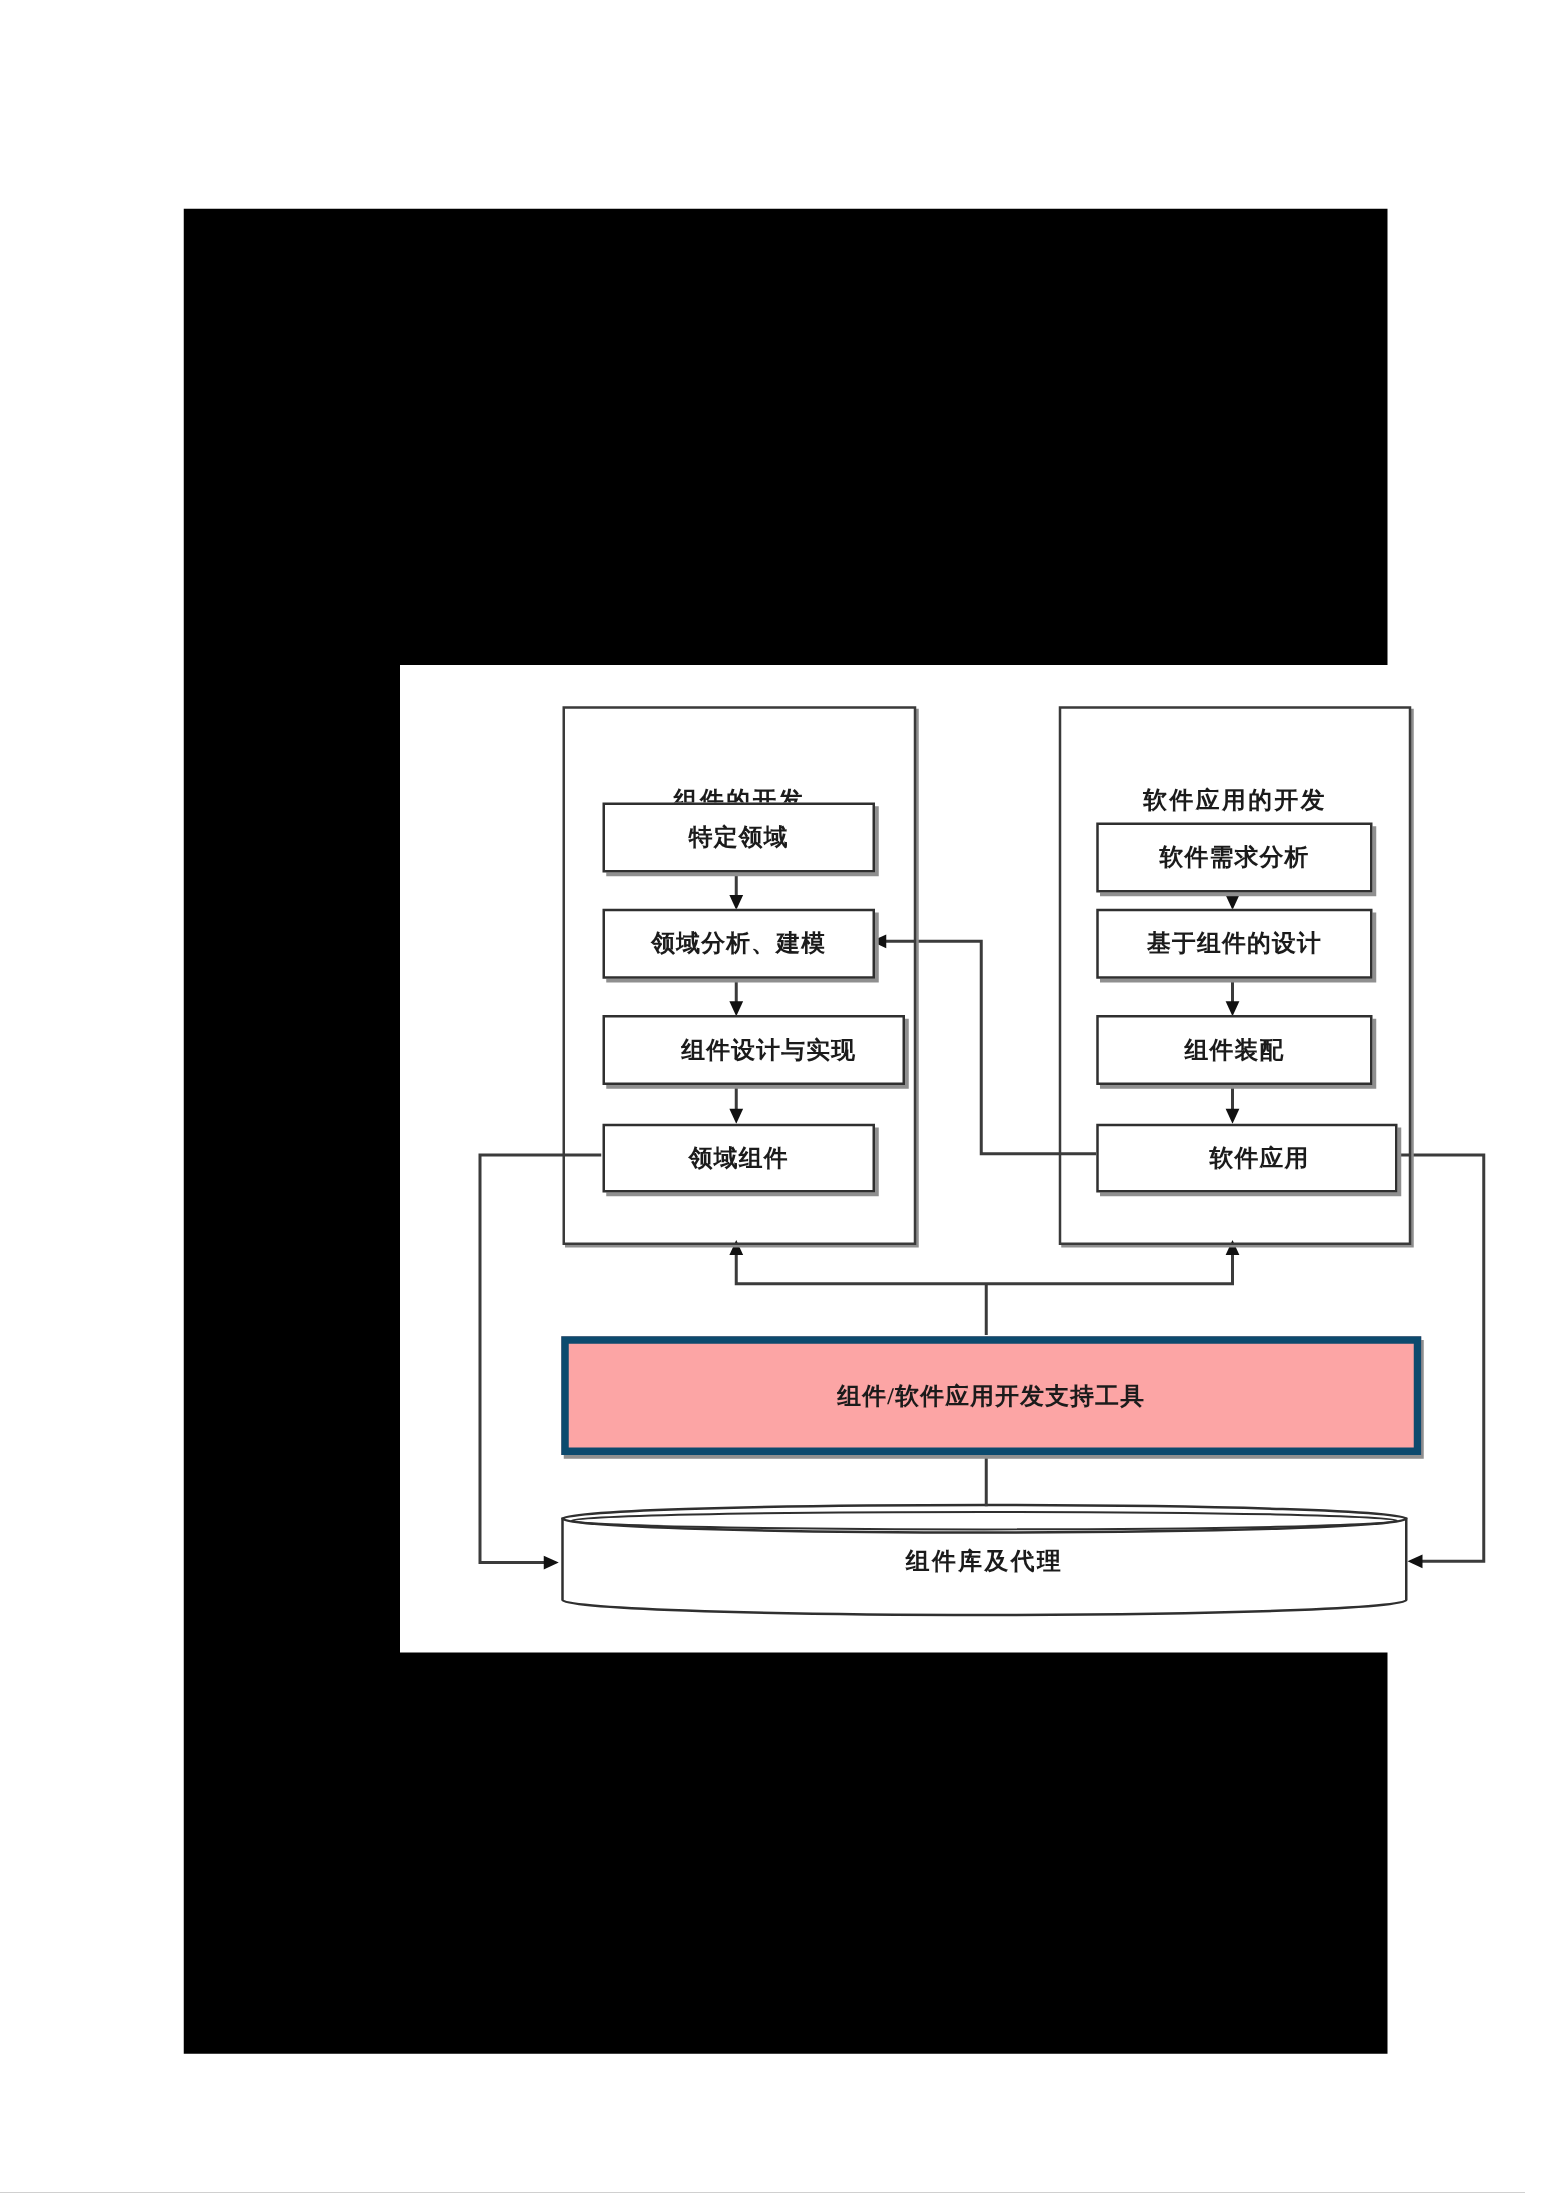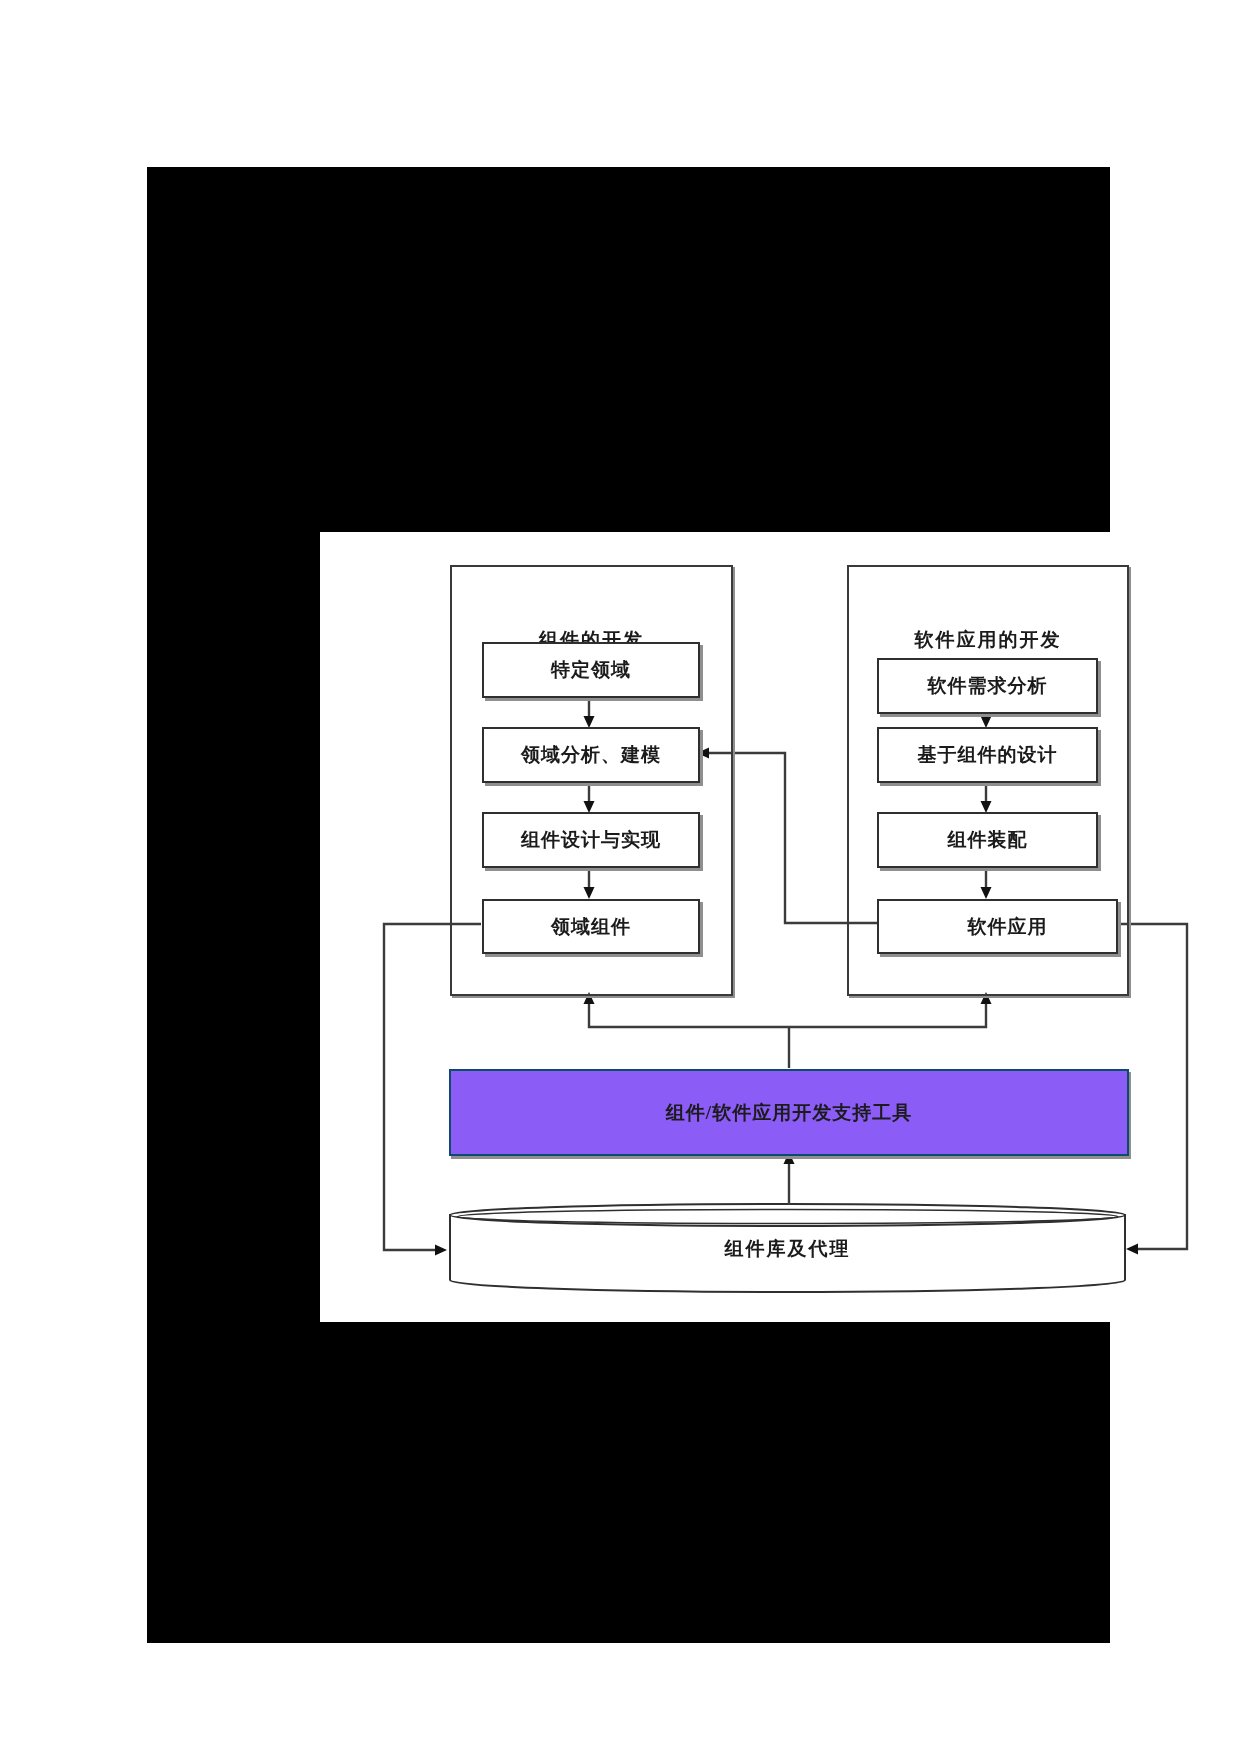--- a/index.html
+++ b/index.html
@@ -9,21 +9,21 @@
   .panel{position:absolute;left:173px;top:365px;width:924px;height:790px;background:#ffffff;}
 
   .group-box{position:absolute;border:2px solid #3a3a3a;background:transparent;
              box-shadow:2px 2px 0 #8f8f8f;}
   .group-title{position:absolute;left:0;right:0;top:60px;text-align:center;
                font-size:19px;letter-spacing:2px;white-space:nowrap;}
   .node{position:absolute;border:2px solid #2f2f2f;background:#ffffff;
         box-shadow:3px 3px 0 #8f8f8f;display:flex;align-items:center;justify-content:center;
         font-size:19px;letter-spacing:1px;white-space:nowrap;}
   .support{position:absolute;left:129px;top:537px;width:676px;height:83px;
-           border:2px solid #0c4a6e;background:#8b5cf6;box-shadow:2px 3px 0 #8f8f8f;
+           border:6px solid #0c4a6e;background:#fca5a5;box-shadow:2px 3px 0 #8f8f8f;
            display:flex;align-items:center;justify-content:center;
            font-size:19px;letter-spacing:1px;}
   .cyl-label{position:absolute;left:129px;top:704px;width:677px;text-align:center;
              font-size:19px;letter-spacing:2px;}
   svg.wires{position:absolute;left:0;top:0;width:924px;height:790px;}
   .wire{stroke:#3b3b3b;stroke-width:2.4;fill:none;}
   .thin{stroke:#2f2f2f;stroke-width:1.6;fill:none;}
   .head{fill:#111111;stroke:none;}
   .cylbody{fill:#ffffff;stroke:#2f2f2f;stroke-width:2;}
 </style>
@@ -86,21 +86,21 @@
           <polyline class="wire" points="775,392 867,392 867,717 812,717"></polyline>
           <polygon class="head" points="806,717 818,711.5 818,722.5"></polygon>
         </g>
       </svg>
 
       <div class="group-box" style="left:130px;top:33px;width:279px;height:427px;">
         <div class="group-title">组件的开发</div>
       </div>
       <div class="node" style="left:162px;top:110px;width:214px;height:52px;">特定领域</div>
       <div class="node" style="left:162px;top:195px;width:214px;height:52px;">领域分析、建模</div>
-      <div class="node" style="left:162px;top:280px;width:214px;height:52px;">组件设计与实现</div>
+      <div class="node" style="left:162px;top:280px;width:214px;height:52px;padding-left:24px;">组件设计与实现</div>
       <div class="node" style="left:162px;top:367px;width:214px;height:51px;text-align:center;">领域组件</div>
 
       <div class="group-box" style="left:527px;top:33px;width:278px;height:427px;">
         <div class="group-title">软件应用的开发</div>
       </div>
       <div class="node" style="left:557px;top:110px;width:217px;height:52px;margin-top:16px;">软件需求分析</div>
       <div class="node" style="left:557px;top:195px;width:217px;height:52px;">基于组件的设计</div>
       <div class="node" style="left:557px;top:280px;width:217px;height:52px;">组件装配</div>
       <div class="node" style="left:557px;top:367px;width:217px;height:51px;padding-left:20px;">软件应用</div>
 

